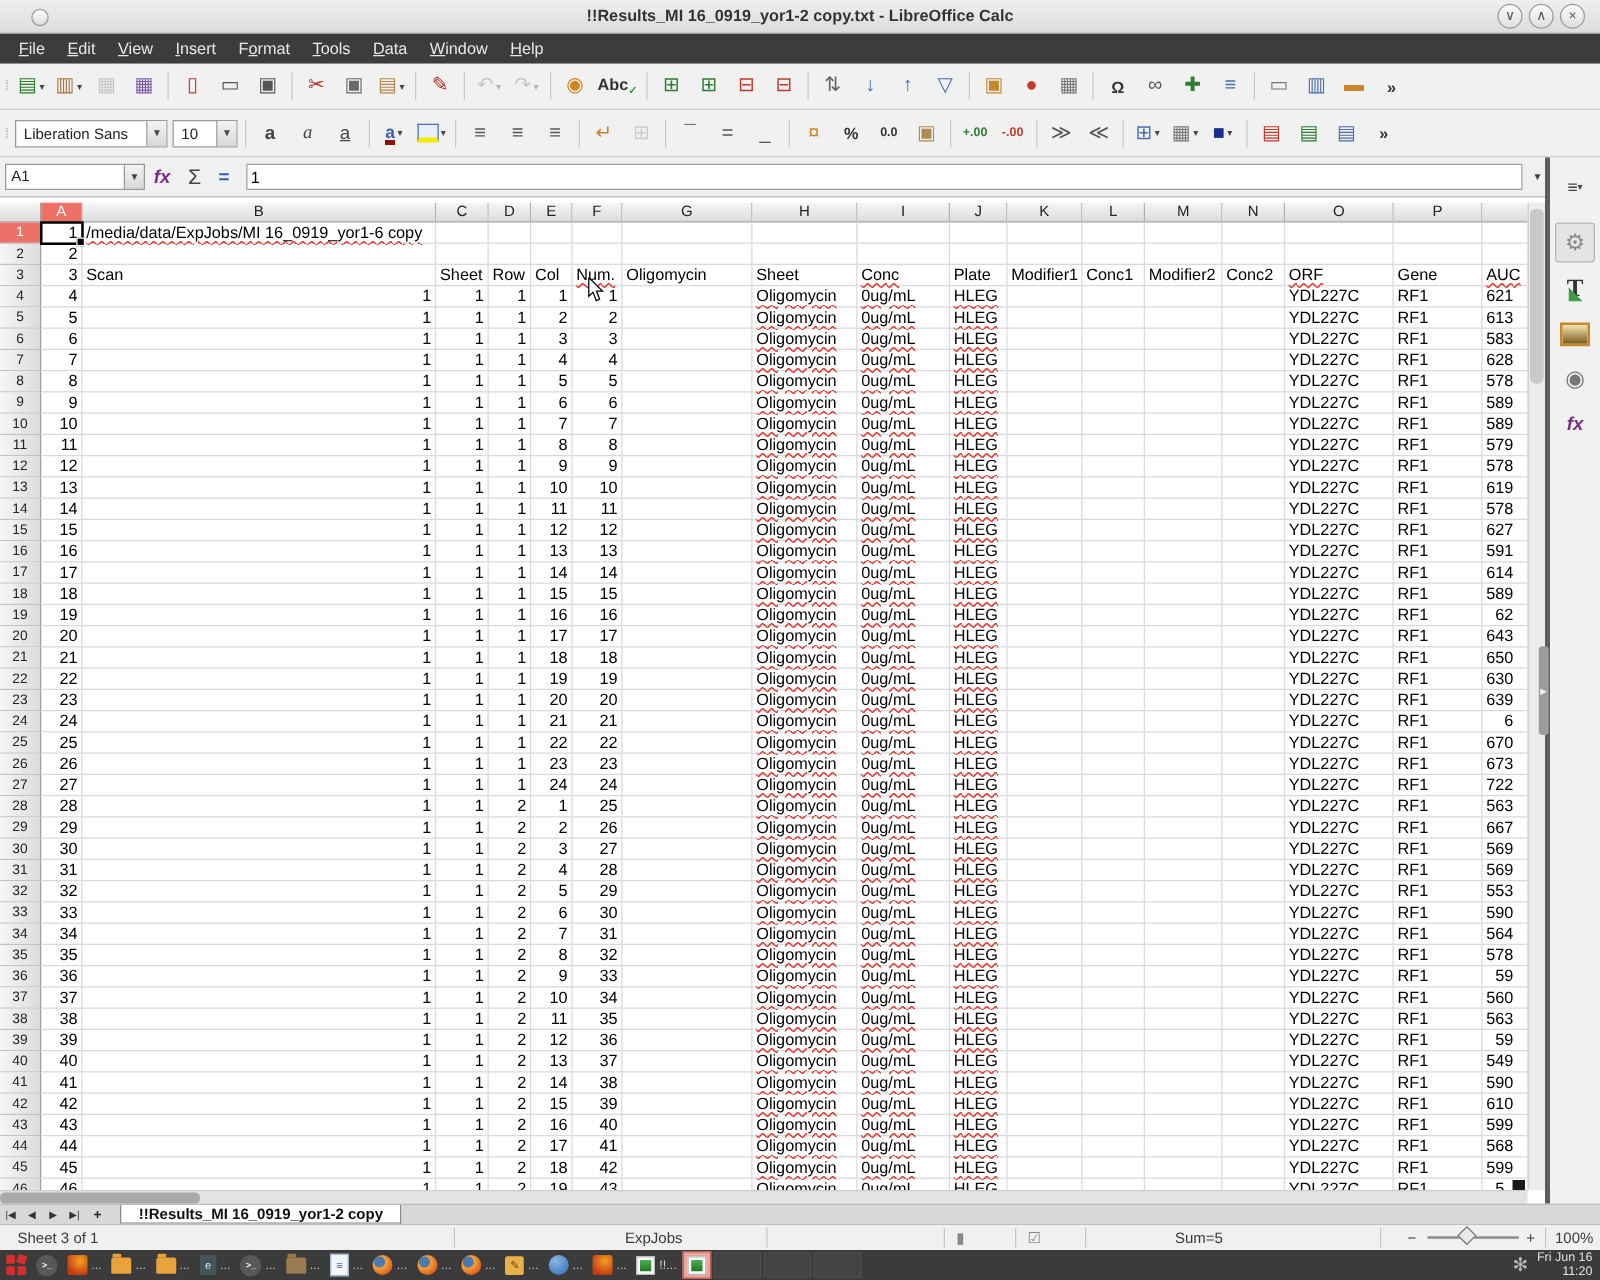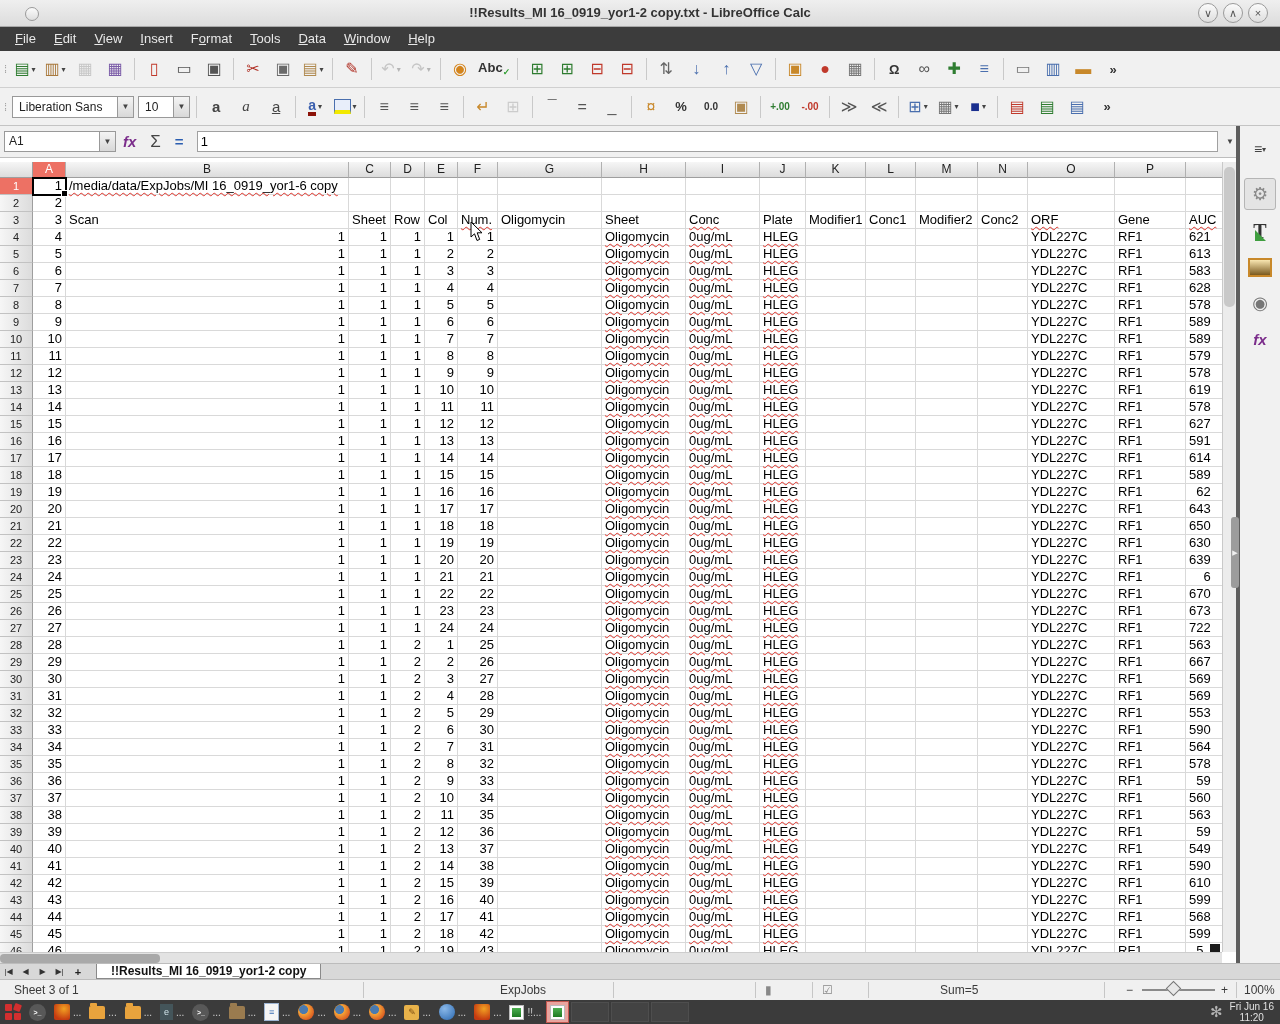--- a/index.html
+++ b/index.html
@@ -99,21 +99,21 @@
   .ic-folder.brown{background:#9a7b4f;}.ic-folder.brown::before{background:#9a7b4f;}
   .ic-ebook{width:13px;height:16px;background:#44555a;color:#cfe3e8;font-size:9px;display:flex;align-items:center;justify-content:center;}
   .ic-doc{width:13px;height:16px;background:#f5f5f5;border:1px solid #9fb6d4;color:#3a6fb5;font-size:9px;line-height:1;display:flex;align-items:center;justify-content:center;}
   .ic-ff{width:16px;height:16px;border-radius:50%;background:radial-gradient(circle at 35% 35%,#4a7ab0 0 28%,#f3a338 32%,#d9541e 80%);}
   .ic-texted{width:15px;height:15px;background:#e8b24a;border-radius:2px;color:#7a4a10;font-size:9px;display:flex;align-items:center;justify-content:center;}
   .ic-blueapp{width:16px;height:16px;border-radius:50%;background:radial-gradient(circle at 35% 30%,#8ab8e8,#2a68b0);}
   .ic-calc{width:15px;height:15px;background:#fdfdfd;border:1px solid #bbb;display:flex;align-items:center;justify-content:center;box-sizing:border-box;}
   .ic-calc i{width:9px;height:9px;background:linear-gradient(#4caf50,#1e7a22);}
   #tk-clock{margin-left:auto;display:flex;align-items:center;margin-right:6px;}
   #tk-spinner{color:#b5b5b5;font-size:15px;margin-right:7px;}
-  .clock-txt{color:#e2e2e2;font-size:10px;text-align:center;line-height:11px;}
+  .clock-txt{color:#e2e2e2;font-size:10px;text-align:right;line-height:11px;}
   
   #mouse-cursor{position:absolute;left:470px;top:222px;pointer-events:none;z-index:50;}
 </style>
 </head>
 <body>
 
 <div id="app">
 
   <div id="titlebar">
     <div class="win-circle" id="win-menu-btn"></div>

